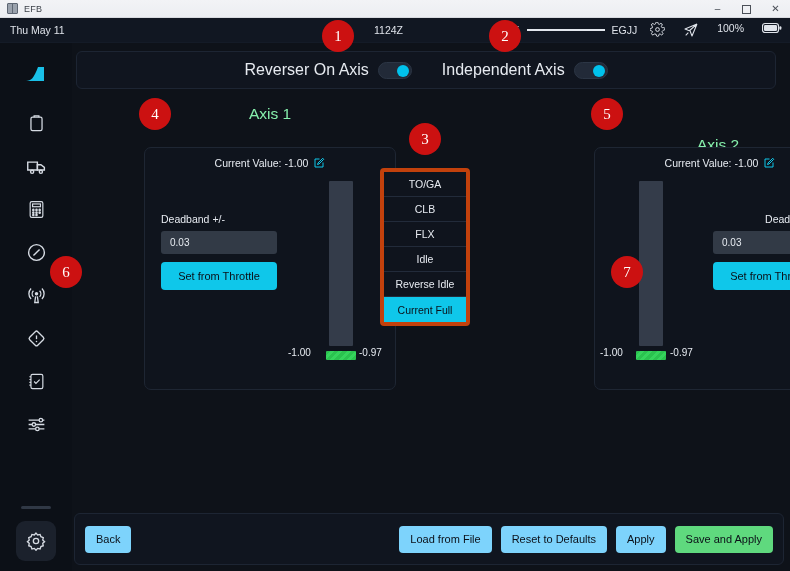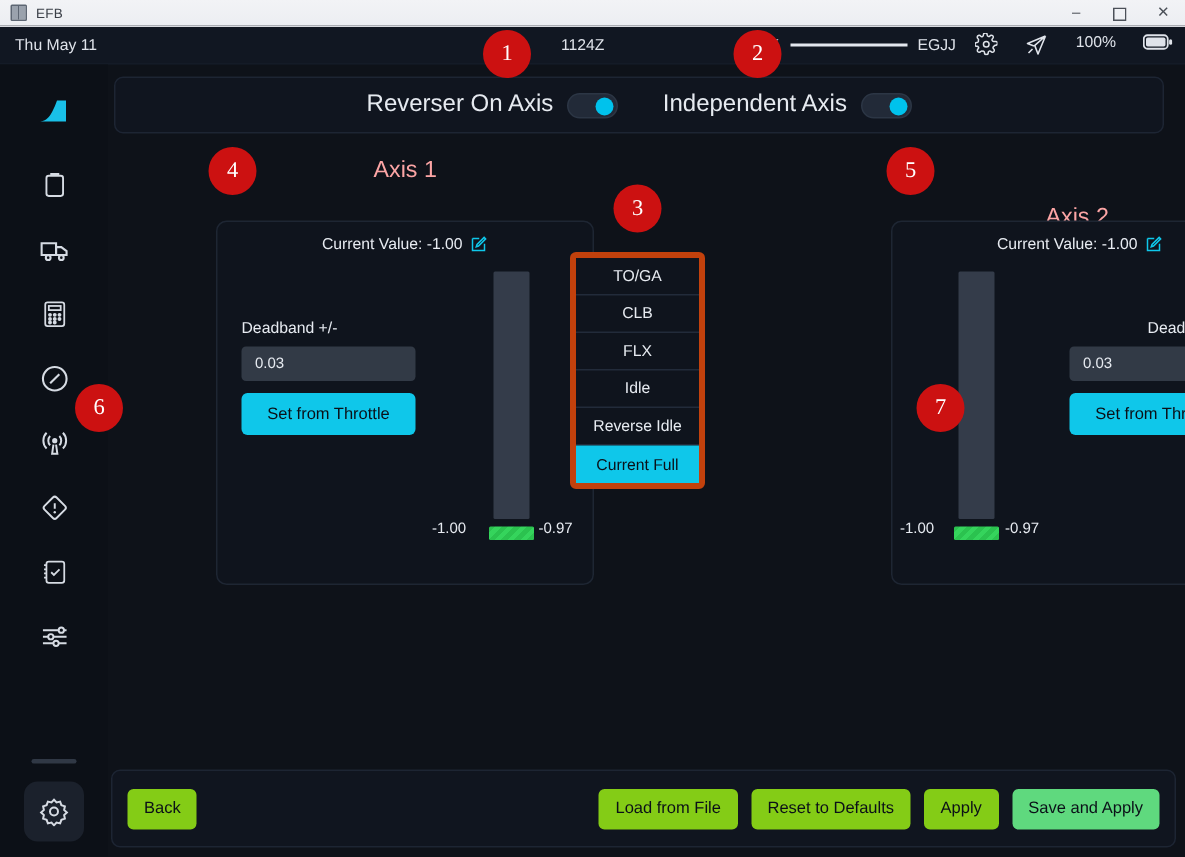--- a/index.html
+++ b/index.html
@@ -94,21 +94,21 @@
     width: 34px; height: 17px; border-radius: 9px; background: #222a38;
     border: 1px solid #2c3645; position: relative;
   }
   .switch .knob {
     position: absolute; top: 2px; right: 2px;
     width: 12px; height: 12px; border-radius: 50%; background: #00c2ec;
   }
 
   .axis-titles { position: relative; height: 38px; margin-top: 8px; }
   .axis-title {
-    position: absolute; font-size: 15.5px; color: #fca5a5; top: 8px;
+    position: absolute; font-size: 15.5px; color: #86efac; top: 8px;
   }
   .axis-title.left { left: 175px; }
   .axis-title.right { left: 623px; margin-top: 31px; }
 
   .panels { position: relative; height: 250px; }
 
   .card {
     position: absolute; top: 12px;
     border: 1px solid #1e2633; border-radius: 7px; background: #0f141d;
     height: 243px;
@@ -164,21 +164,21 @@
 
   
   .bottombar {
     position: absolute; left: 2px; right: 6px; bottom: 6px; height: 52px;
     border: 1px solid #1d2533; border-radius: 6px; background: #10151f;
     display: flex; align-items: center; padding: 0 10px;
   }
   .btn {
     border: none; border-radius: 4px; height: 27px; font-size: 11px;
     padding: 0 11px; cursor: pointer; color: #0b1018;
-    background: #84cc16; font-family: "Liberation Sans", sans-serif;
+    background: #7dd3fc; font-family: "Liberation Sans", sans-serif;
   }
   .btn.green { background: #5fd97e; }
   .bb-right { margin-left: auto; display: flex; gap: 9px; }
 
   
   .marker {
     position: absolute; width: 32px; height: 32px; border-radius: 50%;
     background: #cc1111; color: #fff; font-size: 15px;
     display: flex; align-items: center; justify-content: center;
     font-family: "Liberation Serif", serif;

